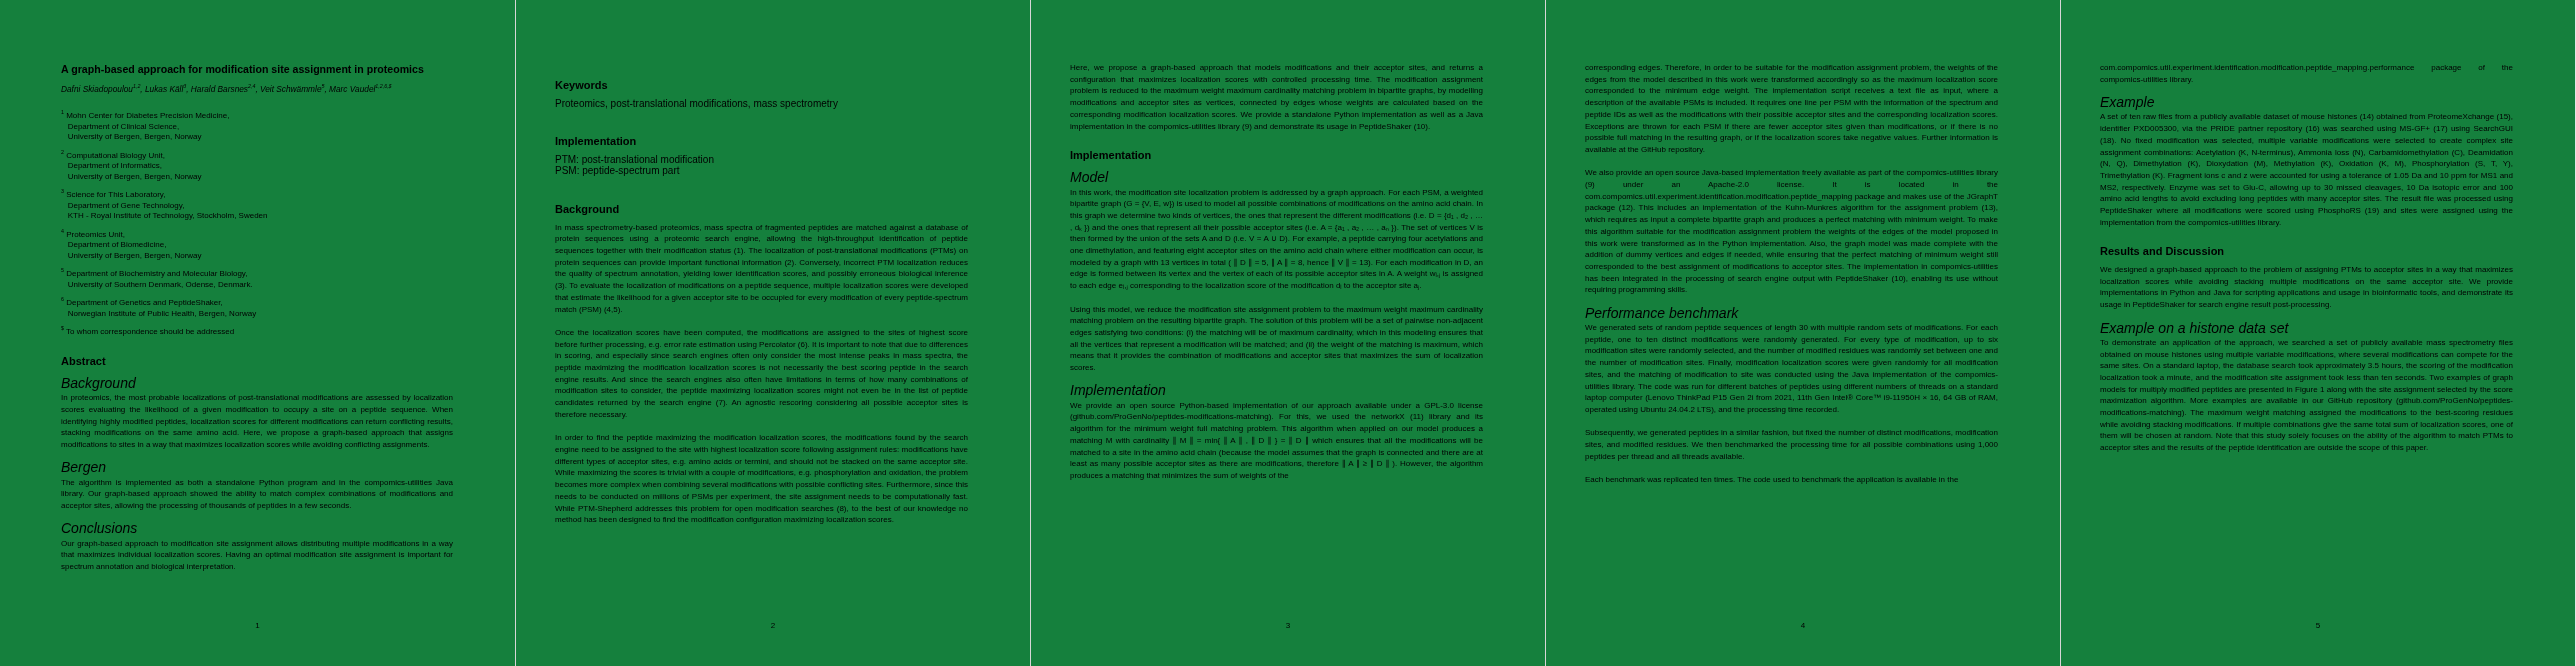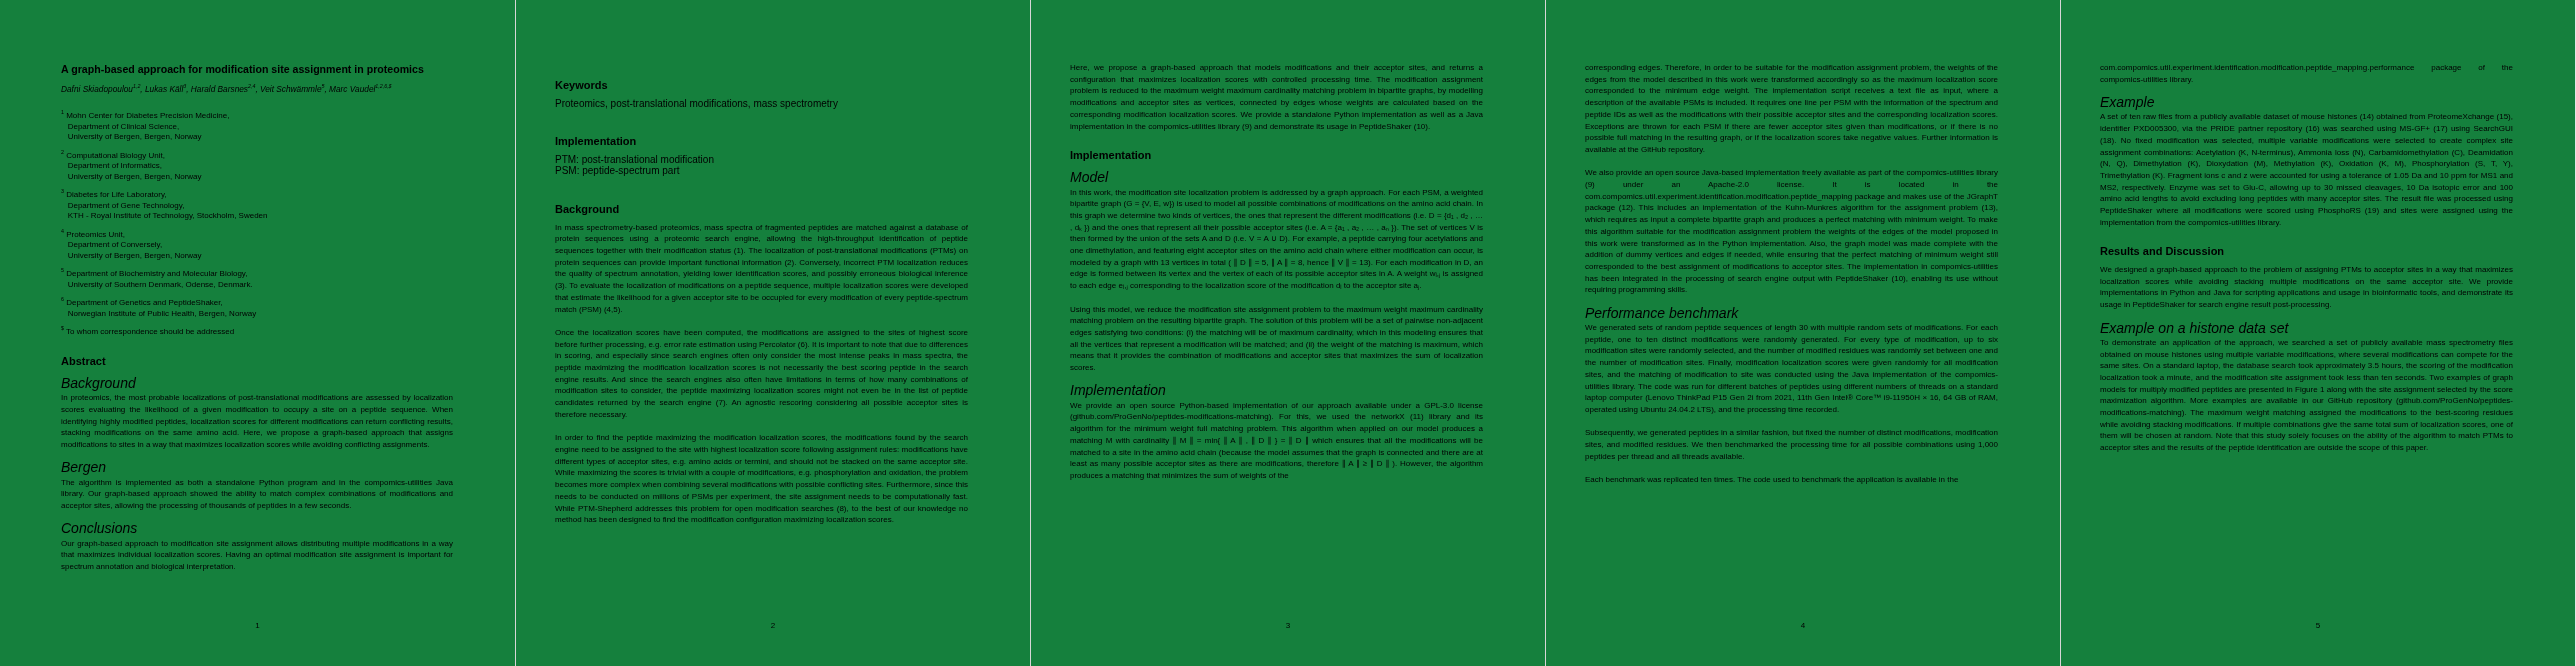--- a/index.html
+++ b/index.html
@@ -59,22 +59,22 @@
 </style>
 </head>
 <body>
 
 <div class="page">
   <div class="content">
       <div class="b-title">A graph-based approach for modification site assignment in proteomics</div>
       <div class="b-authors"><span>Dafni Skiadopoulou</span><sup>1,2</sup>, <span>Lukas Käll</span><sup>3</sup>, <span>Harald Barsnes</span><sup>2,4</sup>, <span>Veit Schwämmle</span><sup>5</sup>, <span>Marc Vaudel</span><sup>1,2,6,$</sup></div>
       <div class="b-aff"><sup>1</sup> <span>Mohn Center for Diabetes Precision Medicine,</span><br><span>Department of Clinical Science,</span><br><span>University of Bergen, Bergen, Norway</span></div>
       <div class="b-aff"><sup>2</sup> <span>Computational Biology Unit,</span><br><span>Department of Informatics,</span><br><span>University of Bergen, Bergen, Norway</span></div>
-      <div class="b-aff"><sup>3</sup> <span>Diabetes for Life Laboratory,</span><br><span>Department of Gene Technology,</span><br><span>KTH - Royal Institute of Technology, Stockholm, Sweden</span></div>
-      <div class="b-aff"><sup>4</sup> <span>Proteomics Unit,</span><br><span>Department of Conversely,</span><br><span>University of Bergen, Bergen, Norway</span></div>
+      <div class="b-aff"><sup>3</sup> <span>Science for This Laboratory,</span><br><span>Department of Gene Technology,</span><br><span>KTH - Royal Institute of Technology, Stockholm, Sweden</span></div>
+      <div class="b-aff"><sup>4</sup> <span>Proteomics Unit,</span><br><span>Department of Biomedicine,</span><br><span>University of Bergen, Bergen, Norway</span></div>
       <div class="b-aff"><sup>5</sup> <span>Department of Biochemistry and Molecular Biology,</span><br><span>University of Southern Denmark, Odense, Denmark.</span></div>
       <div class="b-aff"><sup>6</sup> <span>Department of Genetics and PeptideShaker,</span><br><span>Norwegian Institute of Public Health, Bergen, Norway</span></div>
       <div class="b-aff"><sup>$</sup> <span>To whom correspondence should be addressed</span></div>
       <div class="b-h1">Abstract</div>
       <div class="b-h2">Background</div>
       <div class="b-p">In proteomics, the most probable localizations of post-translational modifications are assessed by localization scores evaluating the likelihood of a given modification to occupy a site on a peptide sequence. When identifying highly modified peptides, localization scores for different modifications can return conflicting results, stacking modifications on the same amino acid. Here, we propose a graph-based approach that assigns modifications to sites in a way that maximizes localization scores while avoiding conflicting assignments.</div>
       <div class="b-h2">Bergen</div>
       <div class="b-p">The algorithm is implemented as both a standalone Python program and in the compomics-utilities Java library. Our graph-based approach showed the ability to match complex combinations of modifications and acceptor sites, allowing the processing of thousands of peptides in a few seconds.</div>
       <div class="b-h2">Conclusions</div>
       <div class="b-p">Our graph-based approach to modification site assignment allows distributing multiple modifications in a way that maximizes individual localization scores. Having an optimal modification site assignment is important for spectrum annotation and biological interpretation.</div>

